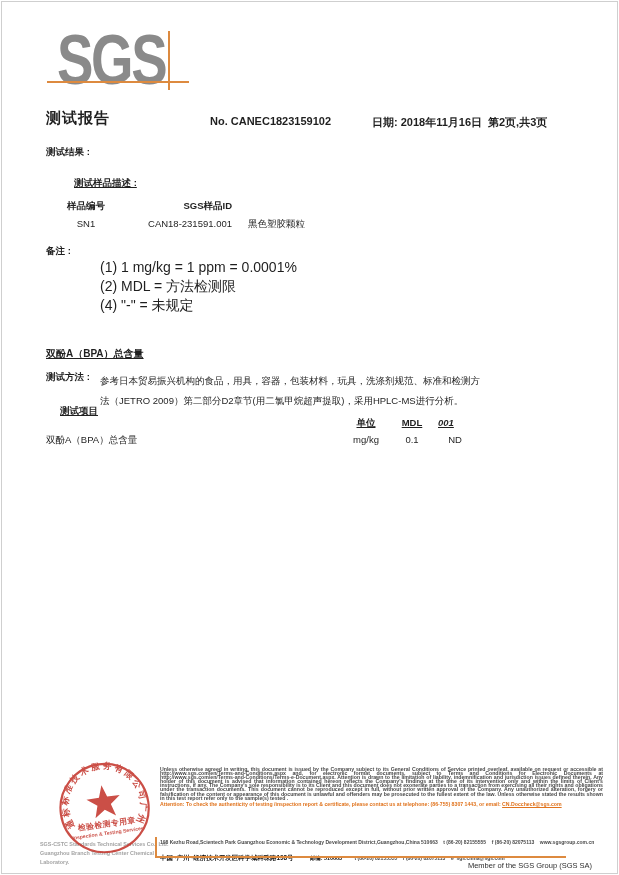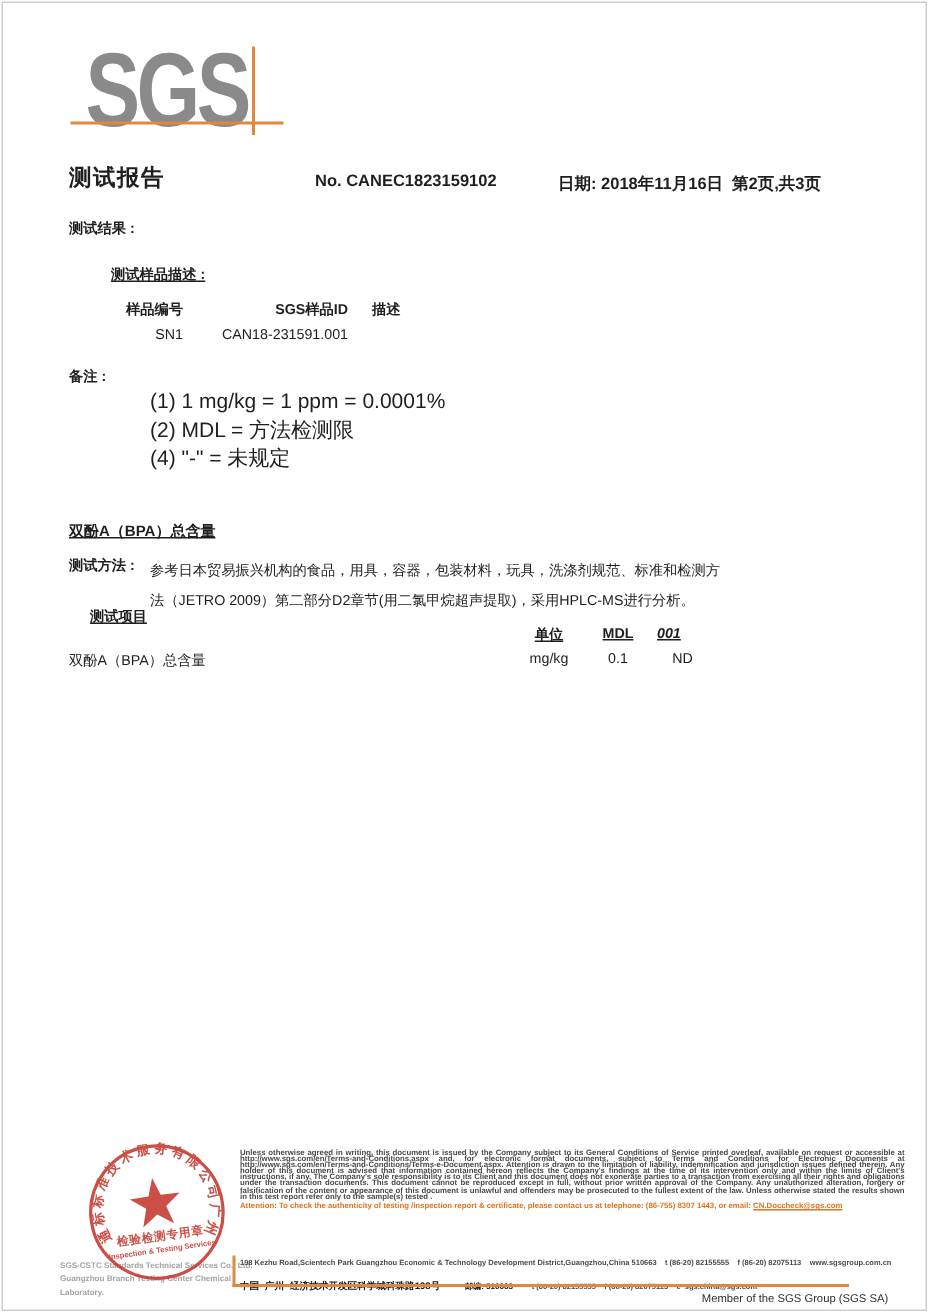--- a/index.html
+++ b/index.html
@@ -29,21 +29,21 @@
   .hdr-date { left:372px; }
   .hdr-page { left:488px; }
 
   .lbl { font-size:9.5px; font-weight:bold; }
   .results-label { position:absolute; left:46px; top:146px; }
   .sample-heading { position:absolute; left:46px; top:177px; text-decoration:underline;padding-left:28px; }
 
   
   .sample-table { position:absolute; left:50px; top:200px; font-size:9.5px; }
   .sample-row { display:flex; margin-bottom:5px; }
-  .sc1 { width:72px;  text-align:right; }
+  .sc1 { width:72px;  text-align:center; }
   .sc2 { width:110px; text-align:right; }
   .sc3 { width:180px; text-align:left; padding-left:16px; }
   .sample-row.head { font-weight:bold; }
 
   
   .notes-heading { position:absolute; left:46px; top:245px; }
   .notes-list { position:absolute; left:100px; top:258px; font-size:14px; line-height:19px; }
 
   
   .bpa-heading { position:absolute; left:46px; top:347px; font-size:10px; font-weight:bold; text-decoration:underline; }
@@ -109,25 +109,25 @@
 <div class="hdr-small hdr-date">日期: 2018年11月16日</div>
 <div class="hdr-small hdr-page">第2页,共3页</div>
 
 <div class="lbl results-label">测试结果 :</div>
 <div class="lbl sample-heading">测试样品描述 :</div>
 
 <div class="sample-table">
   <div class="sample-row head">
     <div class="sc1">样品编号</div>
     <div class="sc2">SGS样品ID</div>
-    <div class="sc3">描述</div>
   </div>
   <div class="sample-row">
     <div class="sc1">SN1</div>
     <div class="sc2">CAN18-231591.001</div>
+    <div class="sc3">黑色塑胶颗粒</div>
   </div>
 </div>
 
 <div class="lbl notes-heading">备注 :</div>
 <div class="notes-list">
   <div>(1) 1 mg/kg = 1 ppm = 0.0001%</div>
   <div>(2) MDL = 方法检测限</div>
   <div>(4) "-" = 未规定</div>
 </div>
 

